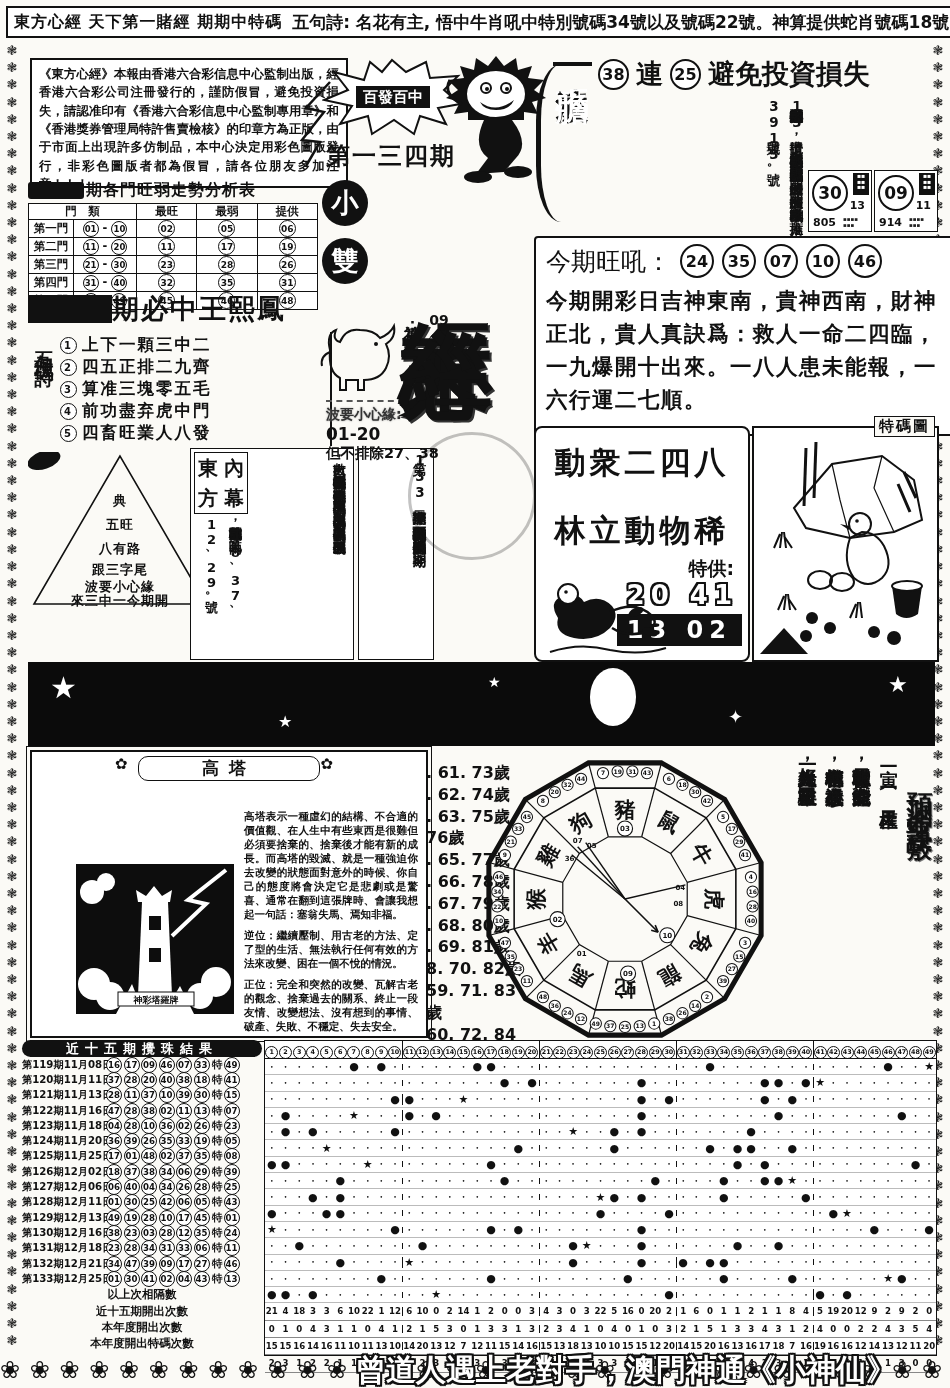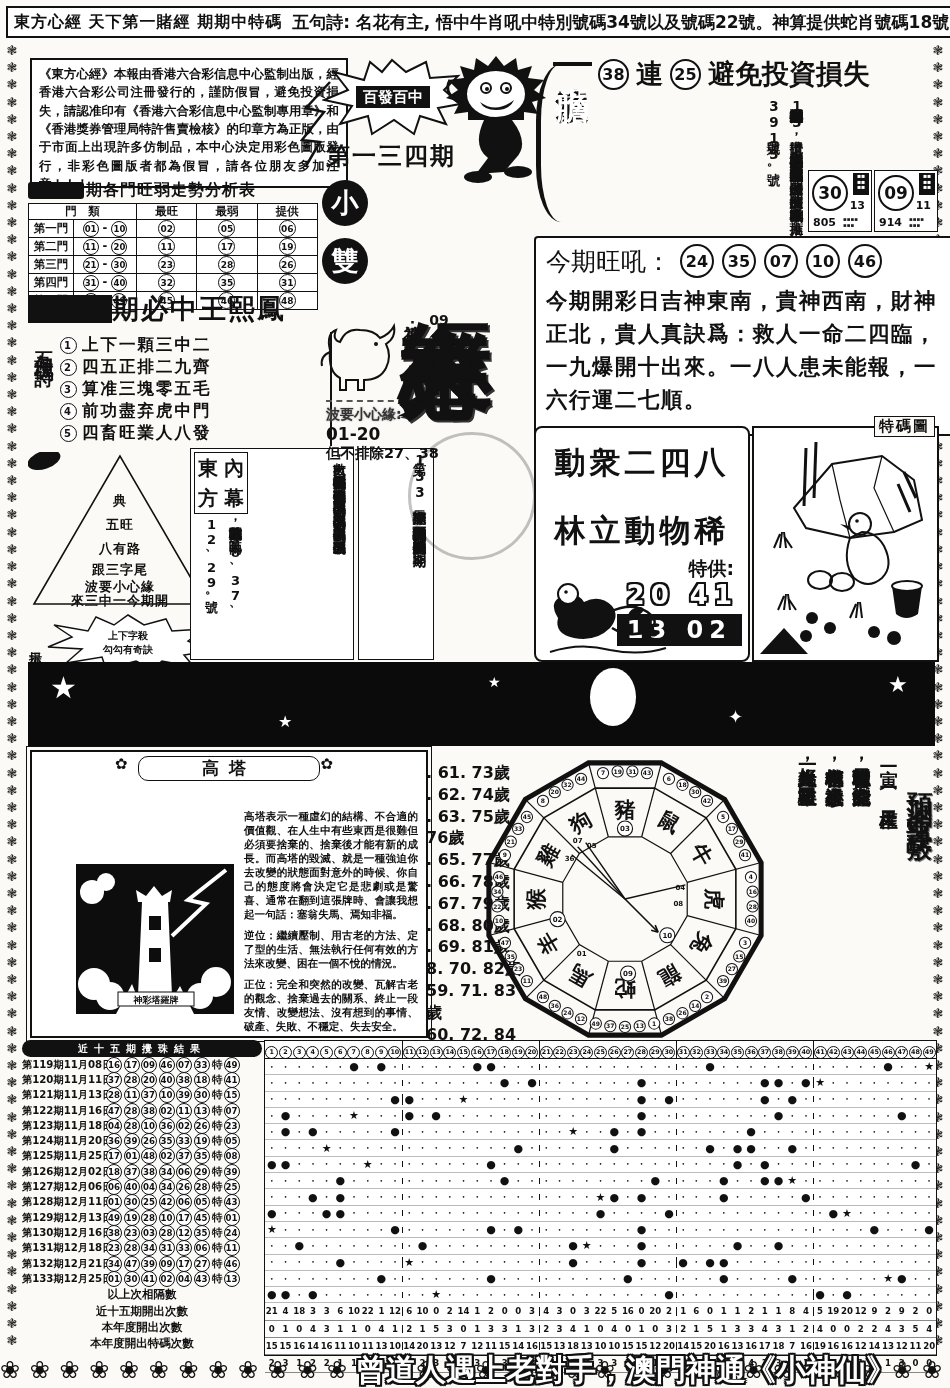--- a/index.html
+++ b/index.html
@@ -139,21 +139,21 @@
   
   #wheel{left:458px;top:750px;}
   
   #palace{left:794px;top:754px;width:108px;height:292px;writing-mode:vertical-rl;text-orientation:upright;
         font-size:18.5px;font-weight:900;line-height:27px;white-space:pre-line;}
   #ptitle{left:902px;top:772px;width:36px;height:260px;writing-mode:vertical-rl;text-orientation:upright;
         font-size:26px;font-weight:900;letter-spacing:8px;color:#111;text-shadow:1px 1px 0 #777;}
   
   #rtable{left:22px;top:1040px;width:240px;height:314px;}
   #rtable .rt{background:#111;color:#fff;border-radius:9px;height:17px;display:flex;align-items:center;
-        justify-content:center;font-size:10px;font-weight:900;letter-spacing:6px;}
+        justify-content:center;font-size:13px;font-weight:900;letter-spacing:6px;}
   .rrow{display:flex;align-items:center;height:15.3px;}
   .rrow .rl{width:84px;font-size:10.2px;font-weight:900;white-space:nowrap;}
   .rrow .circ{width:14px;height:14px;font-size:8.6px;margin-right:1.5px;border-width:1px;flex:none;}
   .rrow .sp{font-size:10.5px;font-weight:900;margin:0 1px;}
   #rfoot div{text-align:center;font-size:11.5px;font-weight:900;height:16.3px;line-height:16.3px;}
   
   #grid{left:264px;top:1040px;width:671px;height:314px;border:1.5px solid #111;background:#fff;}
   .grow{display:grid;grid-template-columns:repeat(49,1fr);height:15.3px;align-items:center;
         border-bottom:1px solid #bbb;}
   .grow.hd{height:17px;border-bottom:1.2px solid #111;}
@@ -437,28 +437,20 @@
     <div id="pyr-lines">
         <div class="pl" style="top: 40px;">典</div>
         <div class="pl" style="top: 64px;">五旺</div>
         <div class="pl" style="top: 88px;">八有路</div>
         <div class="pl" style="top: 109px;">跟三字尾</div>
         <div class="pl" style="top: 126px;">波要小心緣</div>
         <div class="pl" style="top: 140px;">來三中一今期開</div>
       </div>
   </div>
 
-  <div id="tip" class="abs">
-    <div class="tlbl">提示</div>
-    <svg width="168" height="58">
-      <polygon points="84,2 100,12 122,6 128,18 160,16 144,28 166,38 140,42 150,54 118,48 108,56 92,48 62,56 58,44 22,50 38,36 4,34 28,24 10,12 44,18 52,4 70,12" fill="#fff" stroke="#111" stroke-width="1.5"></polygon>
-      <text x="84" y="26" text-anchor="middle" font-size="10" font-weight="bold" fill="#111">上下字殺</text>
-      <text x="84" y="40" text-anchor="middle" font-size="10" font-weight="bold" fill="#111">勾勾有奇訣</text>
-    </svg>
-  </div>
 
   <div id="insider" class="abs">
     <div class="ibox">
       <div class="ihdr" id="ihdr">
           <span>東</span>
           <span>內</span>
           <span>方</span>
           <span>幕</span>
         </div>
       <div class="ib1">出大數，特別號碼中在四門雙數，一門號碼直接落空，二門號碼開出三個，三門號碼開出二個，四門號碼開出一個，五門號碼開出一個，</div>

